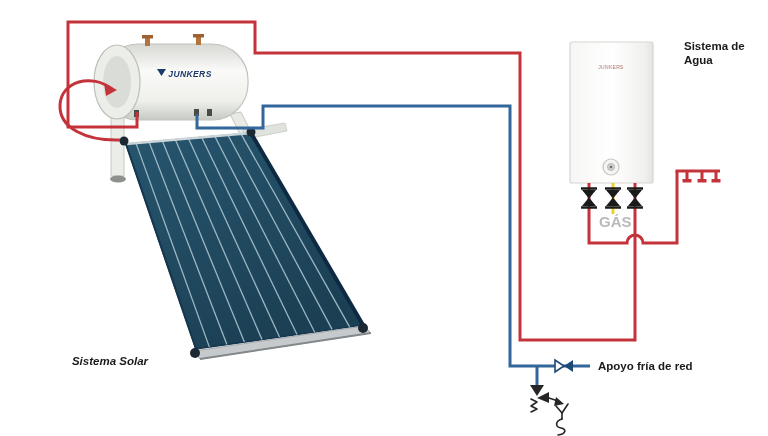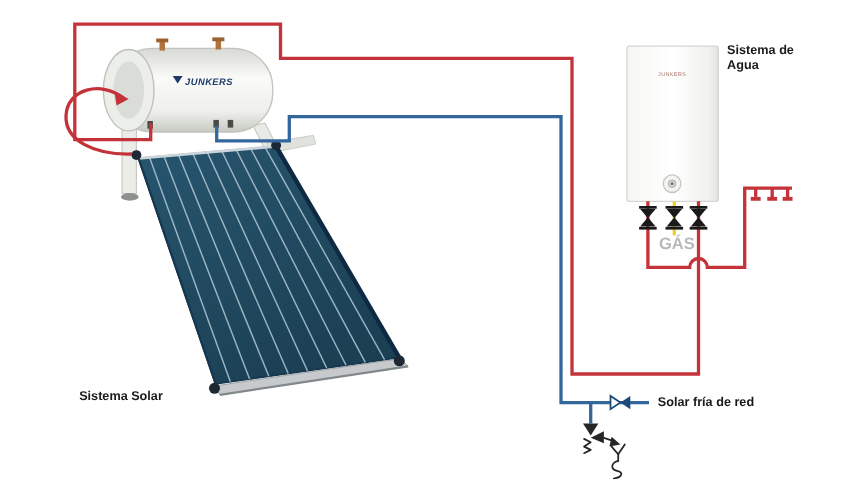--- a/index.html
+++ b/index.html
@@ -11,21 +11,21 @@
          font-family:"Liberation Sans", sans-serif;}
   #diagram-svg{position:absolute;left:0;top:0;}
   .hot{stroke:var(--hot-pipe);fill:none;stroke-width:3;stroke-linejoin:miter;}
   .cold{stroke:var(--cold-pipe);fill:none;stroke-width:3;}
   .gasline{stroke:var(--gas-pipe);fill:none;stroke-width:3;}
   .hotfill{fill:var(--hot-pipe);}
   .valvefill{fill:var(--valve);}
   .valvestroke{stroke:var(--valve);fill:none;}
   .blk{stroke:#262626;fill:none;stroke-width:1.6;stroke-linecap:round;stroke-linejoin:round;}
   .lbl{position:absolute;color:var(--label-text);font-weight:bold;font-size:11.5px;line-height:14px;}
-  .lbl-center{text-align:center;}
+  .lbl-center{text-align:center;font-style:italic;}
   .lbl-gas{position:absolute;color:var(--gas-label);font-weight:bold;font-size:15px;text-align:center;}
 </style>
 </head>
 <body>
 
 <div id="stage">
 
 <svg id="diagram-svg" width="768" height="436" viewBox="0 0 768 436">
   <defs>
     <linearGradient id="tankGrad" x1="0" y1="0" x2="0" y2="1">
@@ -178,23 +178,23 @@
       <line class="blk" x1="562" y1="413" x2="562" y2="419"></line>
       <path class="blk" d="M 562 419 C 555 421 555 427 561 428 C 567 429 566 434 558 435"></path>
     </g>
   </g>
 </svg>
 
 <div class="lbl lbl-center" style="left:48px;top:354px;width:124px;">
   <div>Sistema Solar</div>
 </div>
 
-<div class="lbl" style="left:661px;top:39px;">
+<div class="lbl" style="left:684px;top:39px;">
   <div>Sistema de</div>
   <div>Agua</div>
 </div>
 
 
-<div class="lbl" style="left:598px;top:359px;">Solar fría de red</div>
+<div class="lbl" style="left:598px;top:359px;">Apoyo fría de red</div>
 
 <div class="lbl-gas" style="left:599px;top:213px;width:28px;">GÁS</div>
 
 </div>
 
 </body></html>

